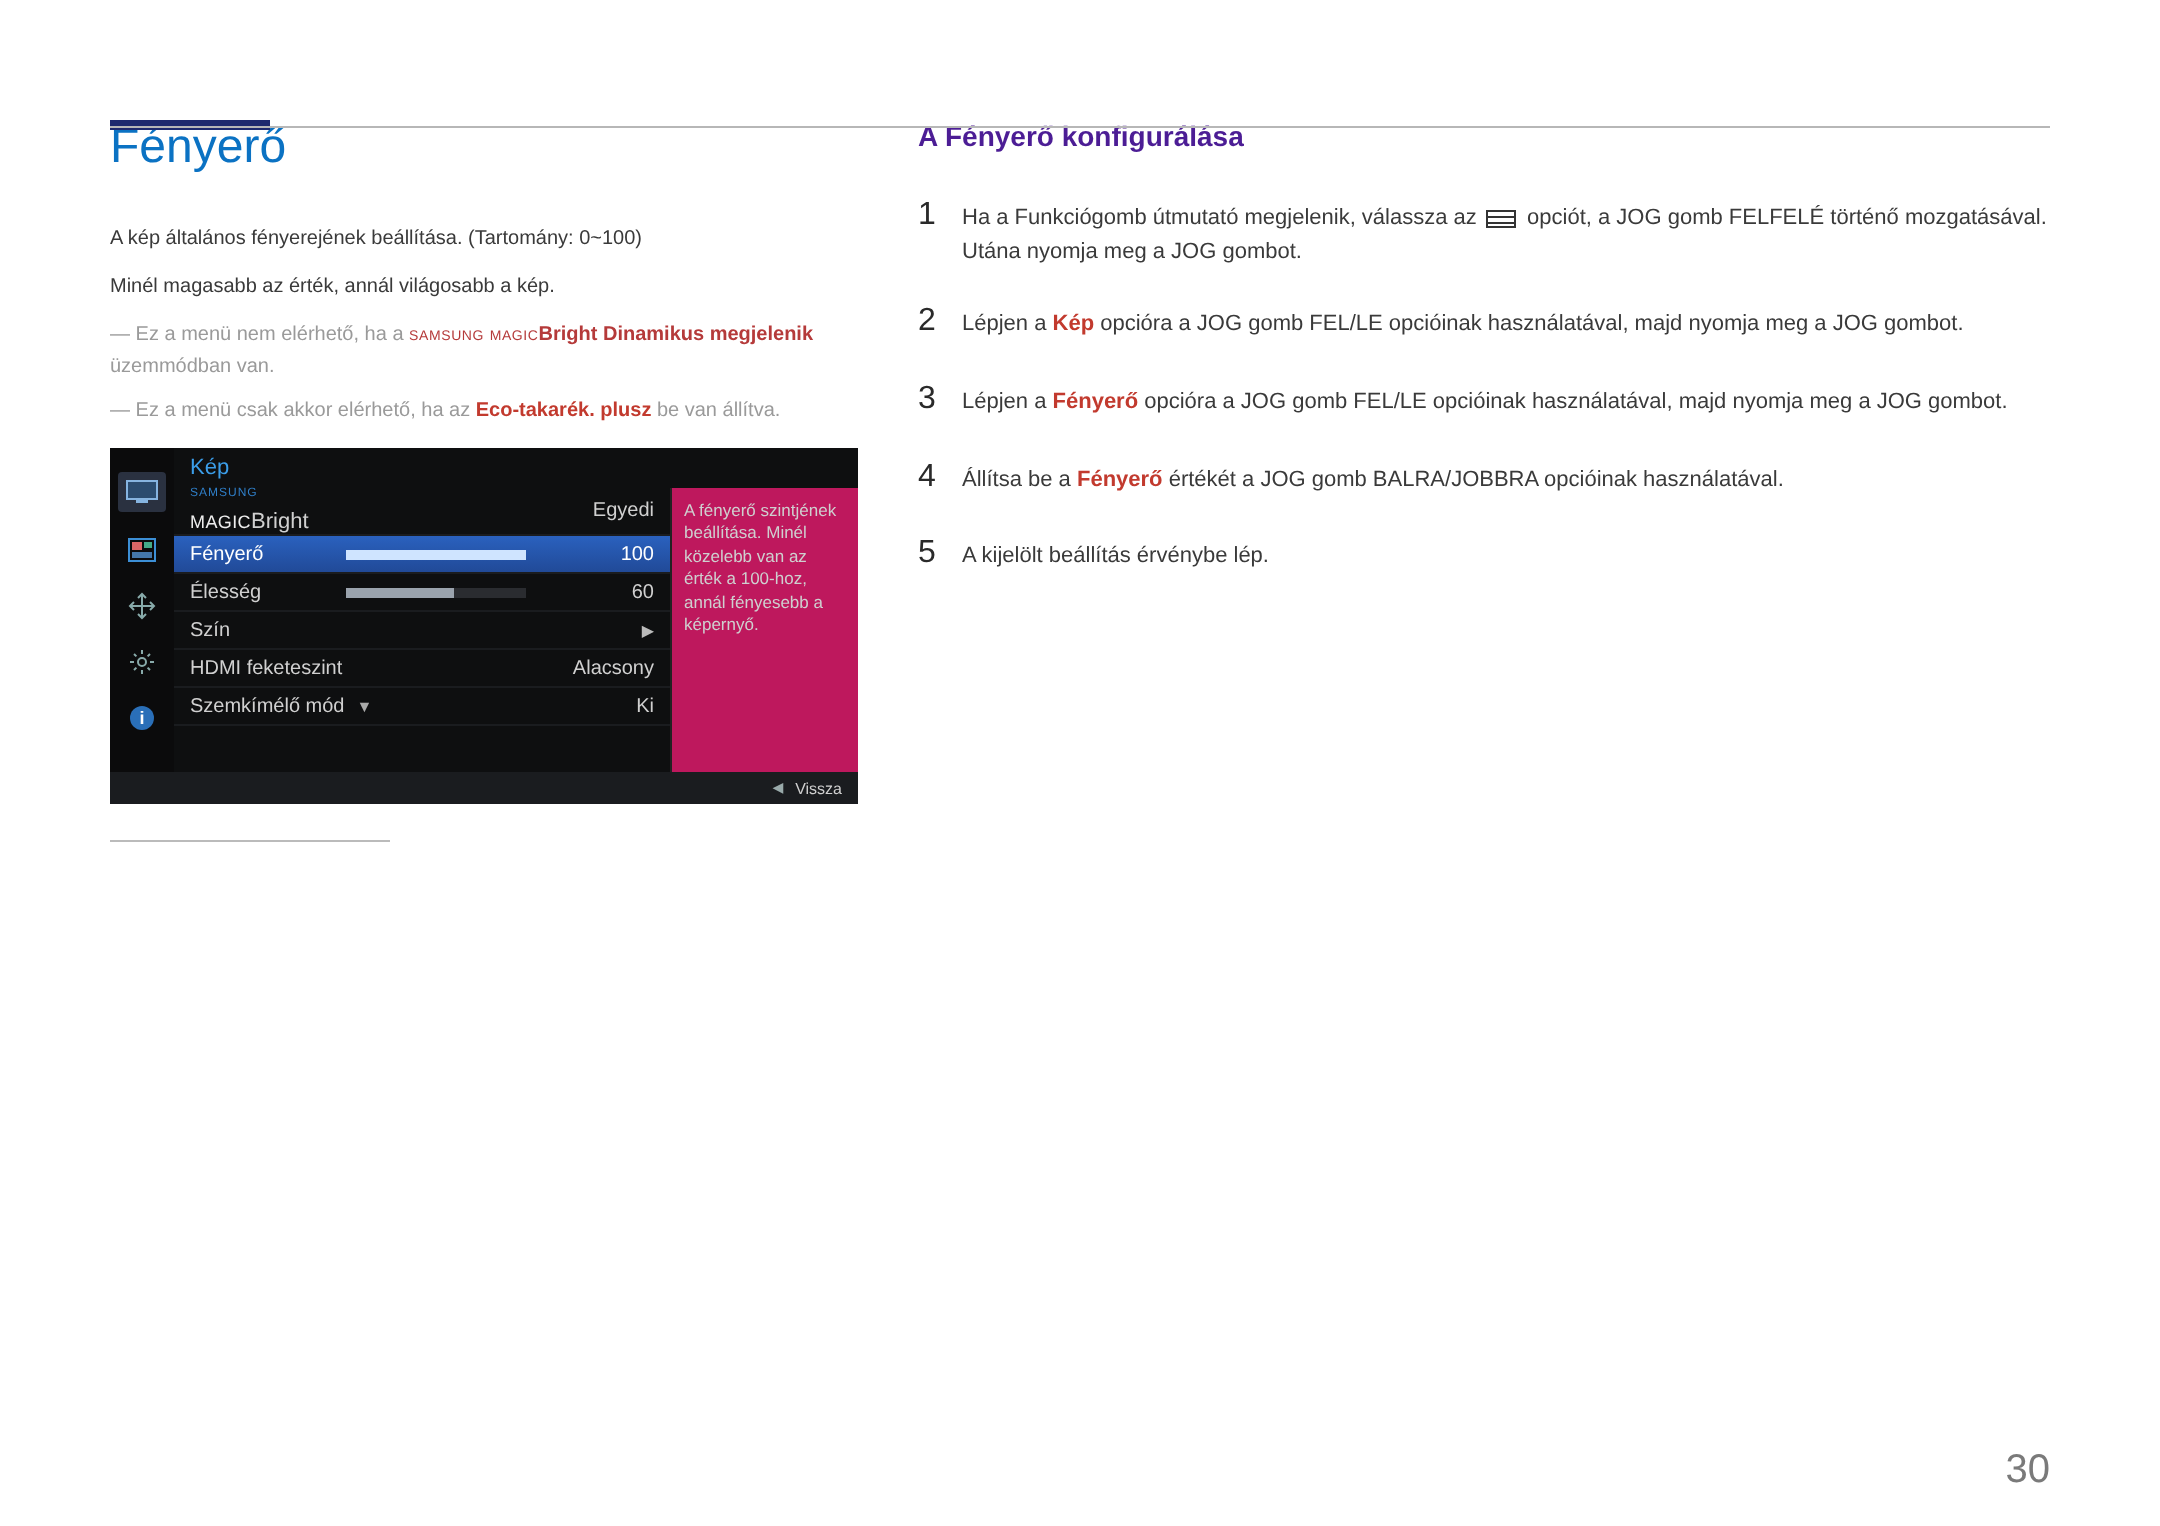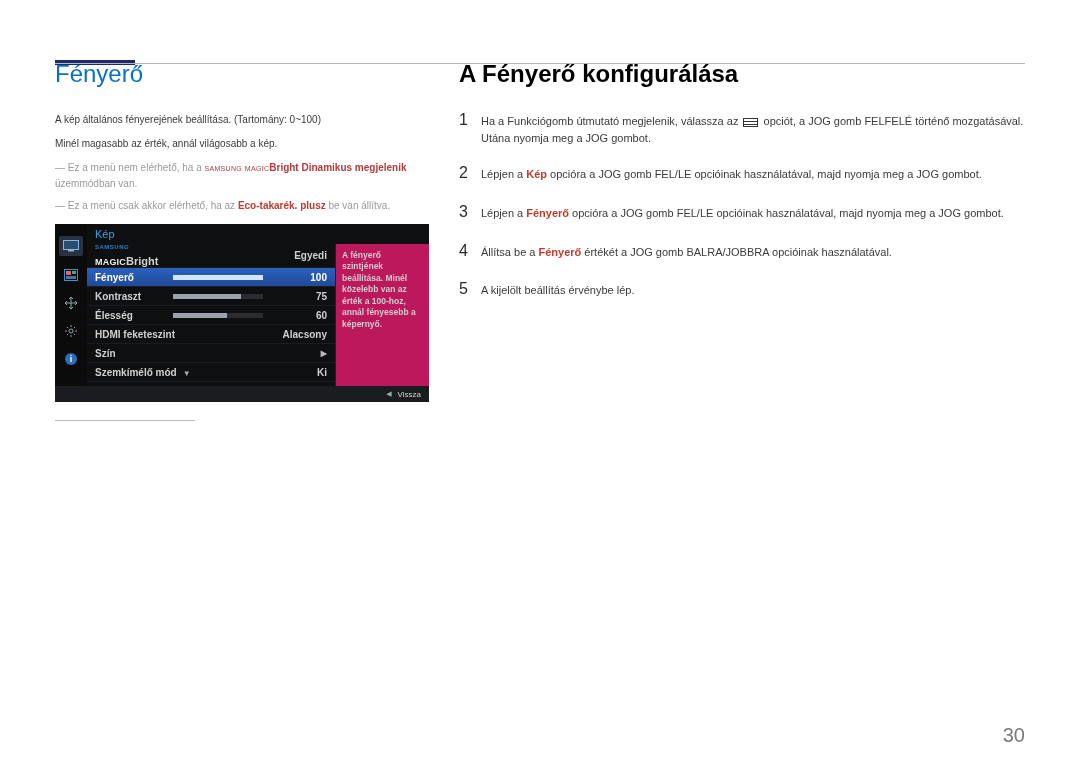--- a/index.html
+++ b/index.html
@@ -31,22 +31,22 @@
   .cols { display: flex; gap: 30px; }
   .left { width: 374px; }
   .right { flex: 1; }
   h1 {
     color: #0b72c3;
     font-size: 24px;
     font-weight: 500;
     margin-bottom: 24px;
   }
   h2 {
-    color: #000000;
-    font-size: 24px;
+    color: #4c1d95;
+    font-size: 14px;
     font-weight: 600;
     margin-bottom: 20px;
   }
   .para {
     font-size: 10px;
     color: #3a3a3a;
     line-height: 1.6;
     margin-bottom: 8px;
   }
   .note {
@@ -107,21 +107,21 @@
     border-radius: 2px;
     color: #cfe4ff;
     width: 24px; height: 20px;
   }
   .osd-main { flex: 1; display: flex; flex-direction: column; }
   .osd-title {
     color: #3b9de8;
     font-size: 11px;
     padding: 4px 8px 4px 8px;
   }
-  .osd-rows { display: flex; flex: 1; font-weight: bold; }
+  .osd-rows { display: flex; flex: 1; }
   .osd-list { flex: 1; }
   .osd-row {
     display: flex;
     align-items: center;
     height: 19px;
     padding: 0 8px;
     border-bottom: 1px solid #1a1c1f;
     font-size: 10px;
     color: #d0d0d0;
   }
@@ -283,40 +283,33 @@
                     <span class="rval">Egyedi</span>
                   </div>
                   <div class="osd-row sel">
                     <span class="rlabel">Fényerő</span>
                     <div class="osd-slider">
                       <div class="fill" style="width: 100%; background: rgb(207, 228, 255);"></div>
                     </div>
                     <span class="rval">100</span>
                   </div>
                   <div class="osd-row">
-                    <span class="rlabel">Kontraszt</span>
-                    <div class="osd-slider">
-                      <div class="fill" style="width: 75%;"></div>
-                    </div>
-                    <span class="rval">75</span>
-                  </div>
-                  <div class="osd-row">
                     <span class="rlabel">Élesség</span>
                     <div class="osd-slider">
                       <div class="fill" style="width: 60%;"></div>
                     </div>
                     <span class="rval">60</span>
                   </div>
                   <div class="osd-row">
+                    <span class="rlabel">Szín</span>
+                    <span class="rval tri">▶</span>
+                  </div>
+                  <div class="osd-row">
                     <span class="rlabel">HDMI feketeszint</span>
                     <span class="rval">Alacsony</span>
-                  </div>
-                  <div class="osd-row">
-                    <span class="rlabel">Szín</span>
-                    <span class="rval tri">▶</span>
                   </div>
                   <div class="osd-row">
                     <span class="rlabel">Szemkímélő mód<span class="osd-down">▼</span></span>
                     <span class="rval">Ki</span>
                   </div>
                 </div>
               <div class="osd-desc">A fényerő szintjének beállítása. Minél közelebb van az érték a 100-hoz, annál fényesebb a képernyő.</div>
             </div>
           </div>
         </div>

